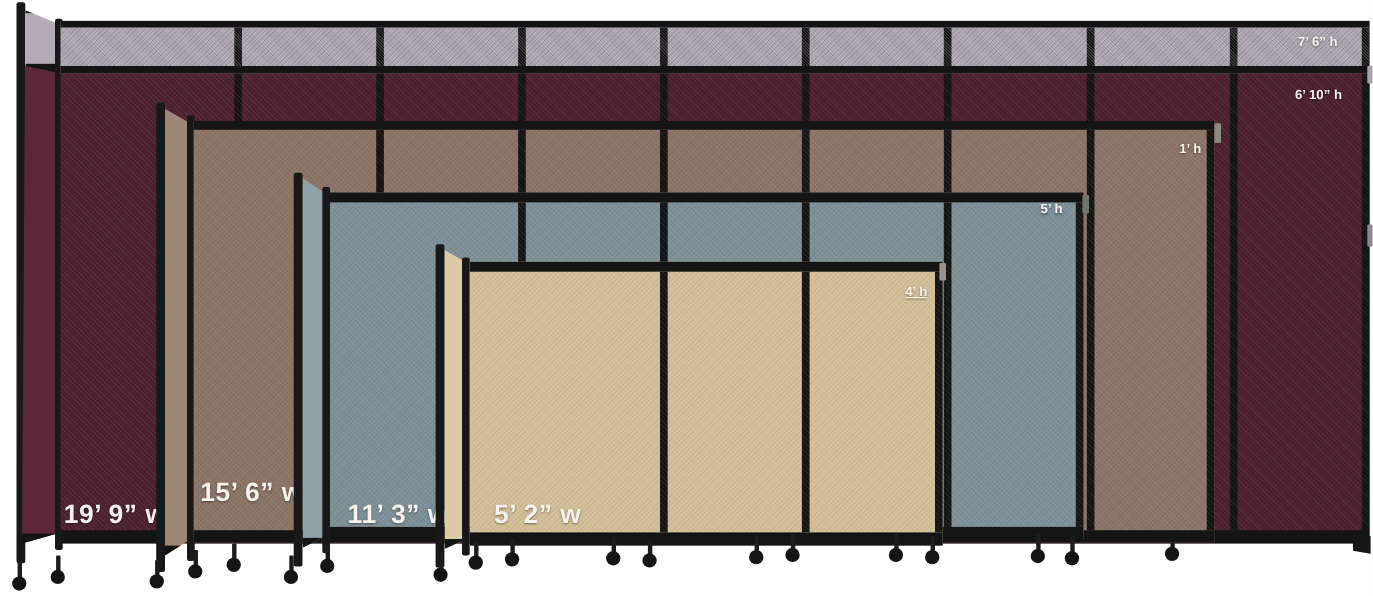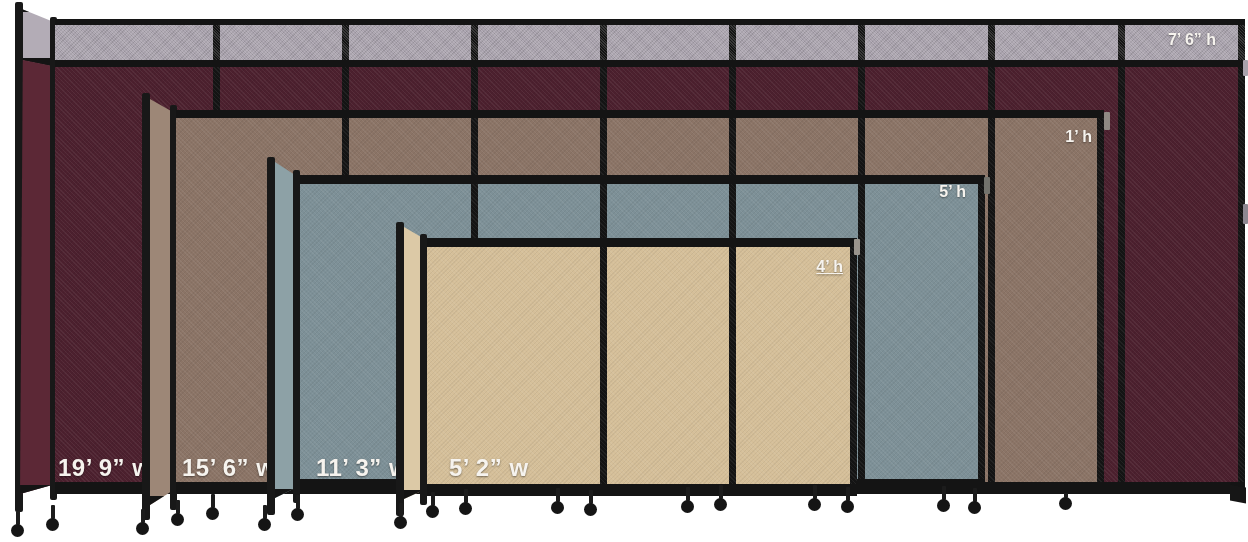--- a/index.html
+++ b/index.html
@@ -33,21 +33,21 @@
        background-position:171px 0,300px 0,429px 0,558px 0,678px 0;}
   .dvD{background-image:linear-gradient(#141414,#141414),linear-gradient(#141414,#141414),linear-gradient(#141414,#141414);
        background-size:7px 100%;background-repeat:no-repeat;
        background-position:173px 0,302px 0,423px 0;}
   .wheel{position:absolute;width:15px;height:26px;}
   .wheel::before{content:"";position:absolute;left:6px;top:0;width:4px;height:14px;background:#1c1c1c;border-radius:1px;}
   .wheel::after{content:"";position:absolute;left:1px;bottom:0;width:13px;height:13px;background:#151515;border-radius:50%;}
   .tab{position:absolute;border-radius:1px;}
   .lbl{position:absolute;color:#f6f3ee;font-weight:bold;line-height:1.05;
        text-shadow:0 1px 2px rgba(0,0,0,.45);white-space:nowrap;}
-  .h-lbl{font-size:16px;text-align:right;}
+  .h-lbl{font-size:12px;text-align:right;}
   .w-lbl{font-size:24px;text-align:left;letter-spacing:.5px;}
   .foot{position:absolute;background:#161616;transform:skewY(10deg);}
 </style>
 </head>
 <body>
 
 <div class="stage">
 
   <section class="layer z1">
     <div class="post" style="left:15px;top:2px;width:8px;height:510px;"></div>
@@ -56,34 +56,35 @@
     <div class="post" style="left:50px;top:17px;width:7px;height:483px;"></div>
     <div class="fabric topstrip dvA" style="left:55px;top:19px;width:1190px;height:48px;background-color:#a8a1ac;"></div>
     <div class="fabric pbody dvA" style="left:55px;top:67px;width:1190px;height:427px;background-color:#4c202e;border-bottom:12px solid #141414;"></div>
     <div class="tab" style="left:1243px;top:60px;width:5px;height:16px;background:#a9a2ac;"></div>
     <div class="tab" style="left:1243px;top:204px;width:5px;height:20px;background:#8d8791;"></div>
     <div class="foot" style="left:1230px;top:486px;width:16px;height:16px;"></div>
     <div class="wheel" style="left:10px;top:511px;"></div>
     <div class="wheel" style="left:45px;top:505px;"></div>
     <div class="wheel" style="left:1058px;top:484px;"></div>
     <div class="lbl h-lbl" style="left:1096px;top:32px;width:120px;">7’ 6” h</div>
+    <div class="lbl h-lbl" style="left:1090px;top:80px;width:130px;">6’ 10” h</div>
     <div class="lbl w-lbl" style="left:58px;top:455px;">19’ 9” w</div>
   </section>
 
   <section class="layer z2">
     <div class="post" style="left:142px;top:93px;width:8px;height:427px;"></div>
     <div class="side" style="left:150px;top:99px;width:25px;height:406px;background:#9d8777;clip-path:polygon(0 0,100% 3.5%,90% 96.5%,0 100%);"></div>
     <div class="post" style="left:170px;top:105px;width:7px;height:405px;"></div>
     <div class="fabric pbody dvB" style="left:176px;top:110px;width:928px;height:383px;background-color:#8b7466;border-top:8px solid #141414;border-bottom:11px solid #141414;"></div>
     <div class="tab" style="left:1104px;top:112px;width:6px;height:18px;background:#8f8983;"></div>
     <div class="wheel" style="left:135px;top:509px;"></div>
     <div class="wheel" style="left:170px;top:500px;"></div>
     <div class="wheel" style="left:205px;top:494px;"></div>
     <div class="lbl h-lbl" style="left:1012px;top:129px;width:80px;">1’ h</div>
-    <div class="lbl w-lbl" style="left:182px;top:455px;">15’ 6” w</div>
+    <div class="lbl w-lbl" style="left:182px;top:435px;">15’ 6” w</div>
   </section>
 
   <section class="layer z3">
     <div class="post" style="left:267px;top:157px;width:8px;height:358px;"></div>
     <div class="side" style="left:275px;top:162px;width:23px;height:336px;background:#8da1a6;clip-path:polygon(0 0,100% 4.5%,88% 97%,0 100%);"></div>
     <div class="post" style="left:293px;top:170px;width:7px;height:333px;"></div>
     <div class="fabric pbody dvC" style="left:300px;top:175px;width:685px;height:315px;background-color:#7d9097;border-top:9px solid #141414;border-bottom:11px solid #141414;"></div>
     <div class="tab" style="left:984px;top:177px;width:6px;height:17px;background:#73736d;"></div>
     <div class="wheel" style="left:257px;top:505px;"></div>
     <div class="wheel" style="left:290px;top:495px;"></div>

